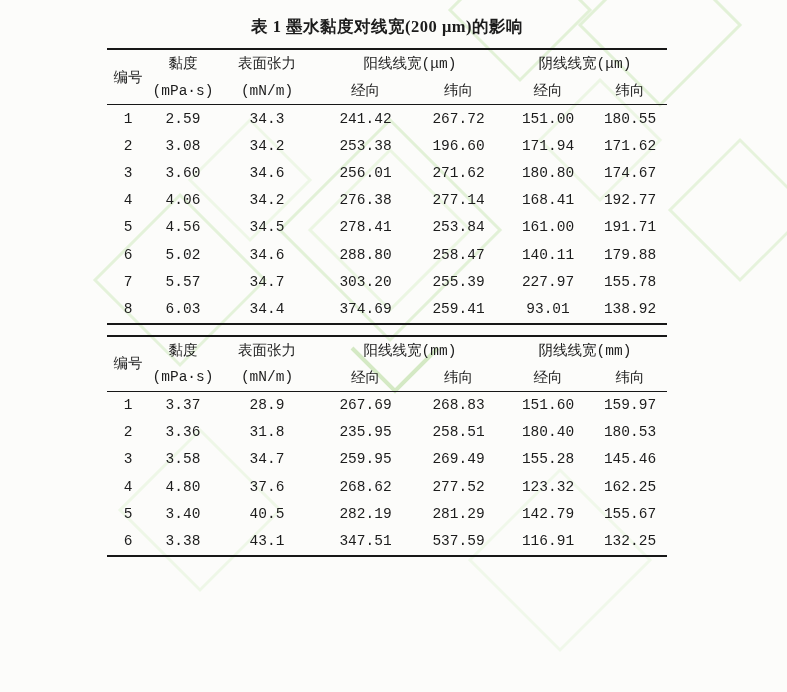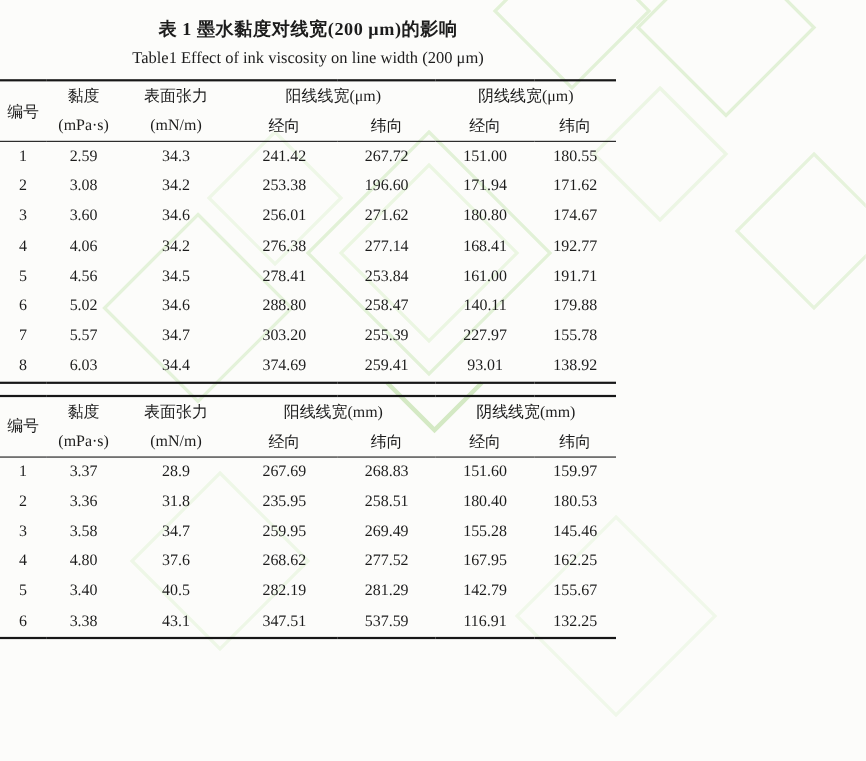--- a/index.html
+++ b/index.html
@@ -5,39 +5,40 @@
   html,body { margin:0; padding:0; }
   .sheet {
     position:relative;
     width:787px; height:692px;
     background:#fcfcfa;
     overflow:hidden;
     font-family:"Liberation Serif","DejaVu Serif",serif;
     color:#1c1c1c;
   }
   .watermark { position:absolute; left:0; top:0; z-index:0; pointer-events:none; }
-  .content { position:relative; z-index:1; width:560px; }
+  .content { position:relative; z-index:1; width:560px; margin-left:107px; }
 
   .title-zh {
     margin:16px 0 0 0;
     font-size:16.5px; font-weight:bold;
     text-align:center; letter-spacing:0.5px;
   }
   .title-en {
     margin:7px 0 0 0;
     font-size:15px; font-weight:normal;
     text-align:center;
   }
   .t2 .title-zh { margin-top:33px; }
 
   table.paper-table {
     width:560px; margin-top:10px;
     border-collapse:collapse; table-layout:fixed;
     border-top:2.5px solid #171717;
     border-bottom:2.5px solid #171717;
+    font-family:Liberation Mono, monospace;
   }
   table.paper-table thead { border-bottom:1.5px solid #171717; }
   table.paper-table th {
     font-weight:normal; font-size:14.5px;
     text-align:center; padding:0; height:27px;
     vertical-align:middle; white-space:nowrap;
   }
   table.paper-table td {
     font-size:14.5px; text-align:center;
     padding:0; height:27.2px; vertical-align:middle;
@@ -64,21 +65,20 @@
       <path d="M352 348 L395 391 L438 348" stroke="#d4e9c4" stroke-width="4"></path>
       <path d="M200 430 L280 510 L200 590 L120 510 Z" stroke="#eef7e7" stroke-width="3"></path>
       <path d="M560 470 L650 560 L560 650 L470 560 Z" stroke="#f0f8ea" stroke-width="3"></path>
     </g>
   </svg>
 
   <div class="content">
 
     <section class="t1">
       <h3 class="title-zh">表 1 墨水黏度对线宽(200 μm)的影响</h3>
-      <div class="title-en">Table1 Effect of ink viscosity on line width (200 μm)</div>
 
       <table class="paper-table">
         <colgroup>
           <col class="c1">
             <col class="c2">
             <col class="c3">
           <col class="c4">
             <col class="c5">
             <col class="c6">
             <col class="c7">
@@ -233,21 +233,21 @@
               <td>269.49</td>
               <td>155.28</td>
               <td>145.46</td>
             </tr>
             <tr>
               <td>4</td>
               <td>4.80</td>
               <td>37.6</td>
               <td>268.62</td>
               <td>277.52</td>
-              <td>167.95</td>
+              <td>123.32</td>
               <td>162.25</td>
             </tr>
             <tr>
               <td>5</td>
               <td>3.40</td>
               <td>40.5</td>
               <td>282.19</td>
               <td>281.29</td>
               <td>142.79</td>
               <td>155.67</td>

